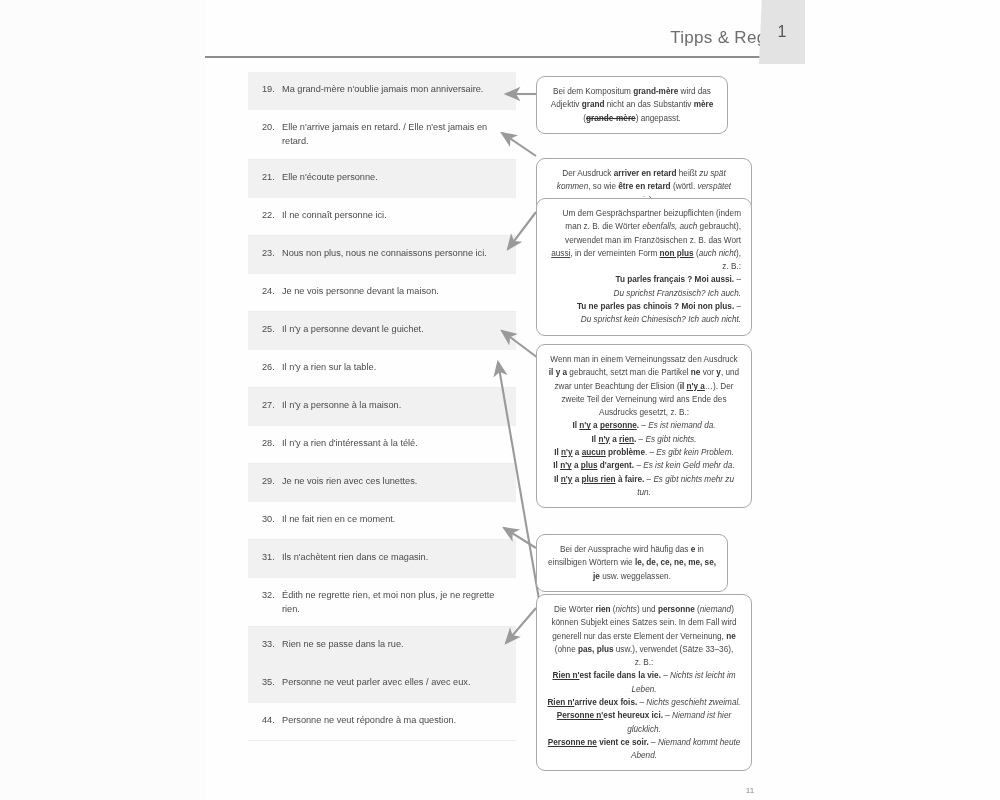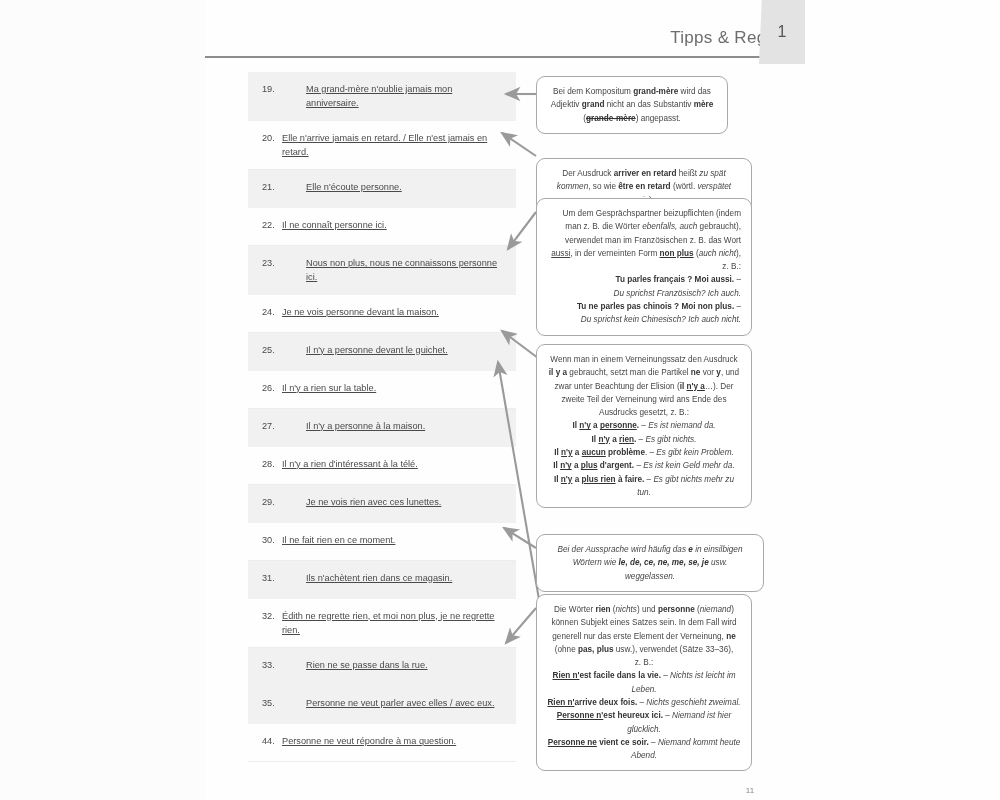--- a/index.html
+++ b/index.html
@@ -92,41 +92,39 @@
     padding: 10px 10px 10px 8px;
     display: flex;
     align-items: flex-start;
     font-size: 9.2px;
     line-height: 1.55;
     color: #4a4a4a;
     min-height: 38px;
   }
   .sentence-row.shaded {
     background: #f1f1f1;
-    gap: 24px;
   }
   .sentence-row.plain {
     background: transparent;
     border-bottom: 1px solid #ededed;
   }
   .sentence-row.shaded + .sentence-row.plain {
     border-top: 0;
   }
   .row-num {
     width: 26px;
     flex: 0 0 26px;
     text-align: left;
     padding-left: 6px;
     box-sizing: border-box;
     color: #4a4a4a;
   }
   .row-text {
     flex: 1 1 auto;
     padding-right: 6px;
-    text-decoration: underline;
   }
 
   
   .callout {
     position: absolute;
     box-sizing: border-box;
     border: 1.4px solid #a9a9a9;
     border-radius: 9px;
     background: #ffffff;
     padding: 8px 10px;
@@ -298,21 +296,21 @@
 
   <div class="callout" style="left:536px; top:344px; width:216px;">
     Wenn man in einem Verneinungssatz den Ausdruck <b>il y a</b> gebraucht, setzt man die Partikel <b>ne</b> vor <b>y</b>, und zwar unter Beachtung der Elision (<b>il <u>n'y a</u></b>…). Der zweite Teil der Verneinung wird ans Ende des Ausdrucks gesetzt, z.&nbsp;B.:
     <span class="ex"><b>Il <u>n'y</u> a <u>personne</u>.</b> – <i>Es ist niemand da.</i></span>
     <span class="ex"><b>Il <u>n'y</u> a <u>rien</u>.</b> – <i>Es gibt nichts.</i></span>
     <span class="ex"><b>Il <u>n'y</u> a <u>aucun</u> problème</b>. – <i>Es gibt kein Problem.</i></span>
     <span class="ex"><b>Il <u>n'y</u> a <u>plus</u> d'argent.</b> – <i>Es ist kein Geld mehr da.</i></span>
     <span class="ex"><b>Il <u>n'y</u> a <u>plus rien</u> à faire.</b> – <i>Es gibt nichts mehr zu tun.</i></span>
   </div>
 
-  <div class="callout" style="left:536px; top:534px; width:228px;font-style:italic;">
+  <div class="callout" style="left:536px; top:534px; width:192px;">
     Bei der Aussprache wird häufig das <b>e</b> in einsilbigen Wörtern wie <b>le, de, ce, ne, me, se, je</b> usw. weggelassen.
   </div>
 
   <div class="callout" style="left:536px; top:594px; width:216px;">
     Die Wörter <b>rien</b> (<i>nichts</i>) und <b>personne</b> (<i>niemand</i>) können Subjekt eines Satzes sein. In dem Fall wird generell nur das erste Element der Verneinung, <b>ne</b> (ohne <b>pas, plus</b> usw.), verwendet (Sätze 33–36), z.&nbsp;B.:
     <span class="ex"><b><u>Rien n'</u>est facile dans la vie.</b> – <i>Nichts ist leicht im Leben.</i></span>
     <span class="ex"><b><u>Rien n'</u>arrive deux fois.</b> – <i>Nichts geschieht zweimal.</i></span>
     <span class="ex"><b><u>Personne n'</u>est heureux ici.</b> – <i>Niemand ist hier glücklich.</i></span>
     <span class="ex"><b><u>Personne ne</u> vient ce soir.</b> – <i>Niemand kommt heute Abend.</i></span>
   </div>

